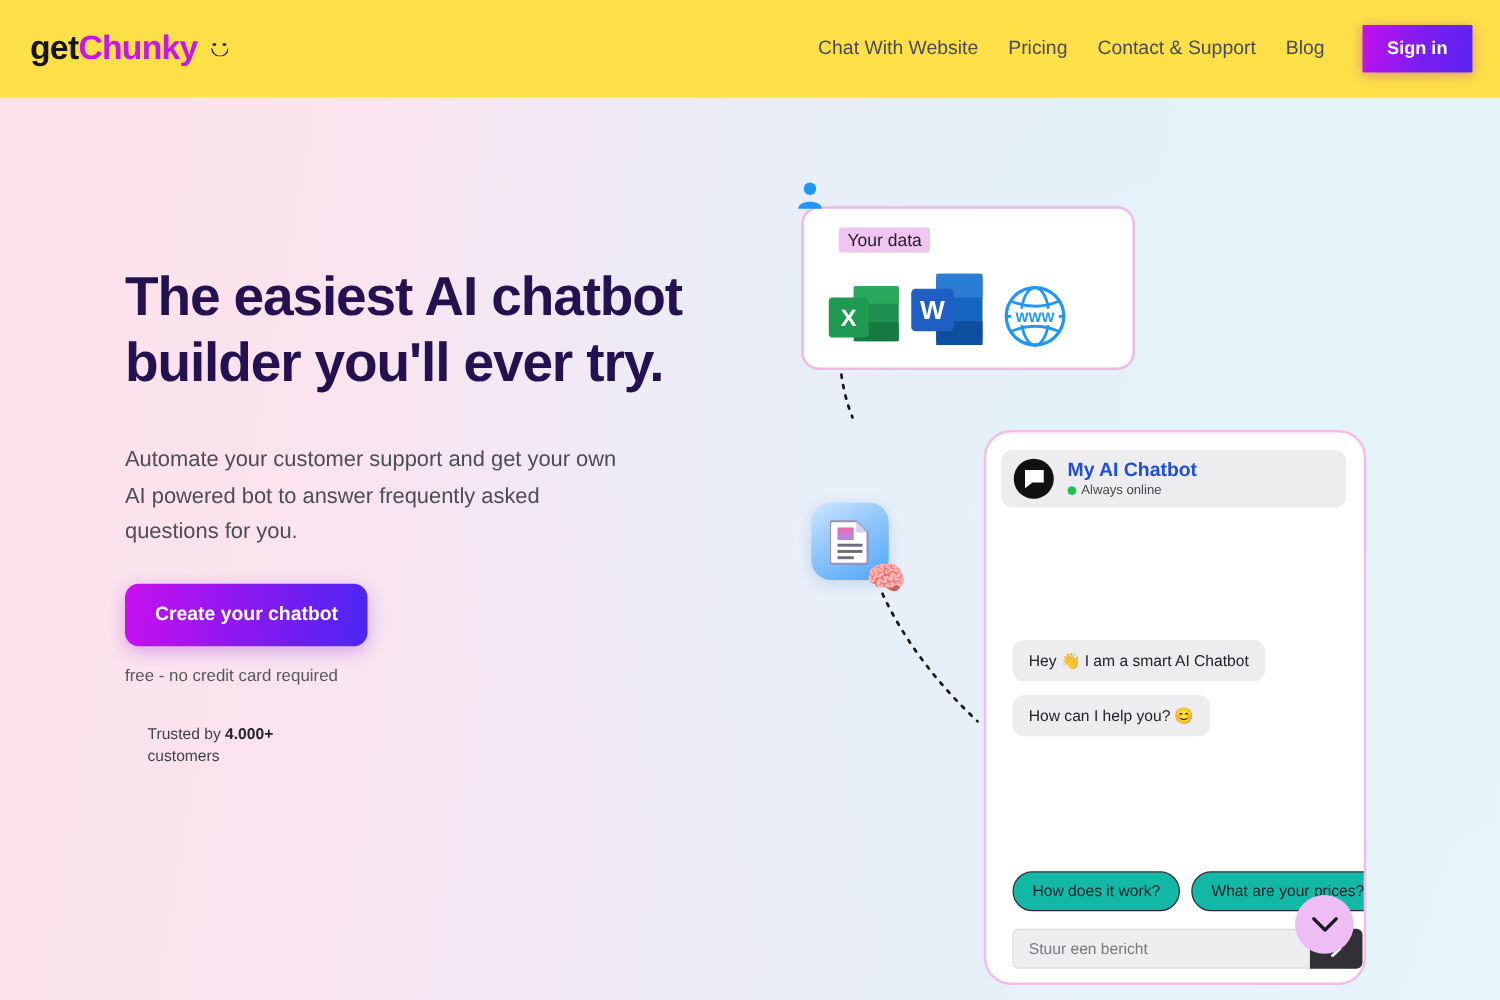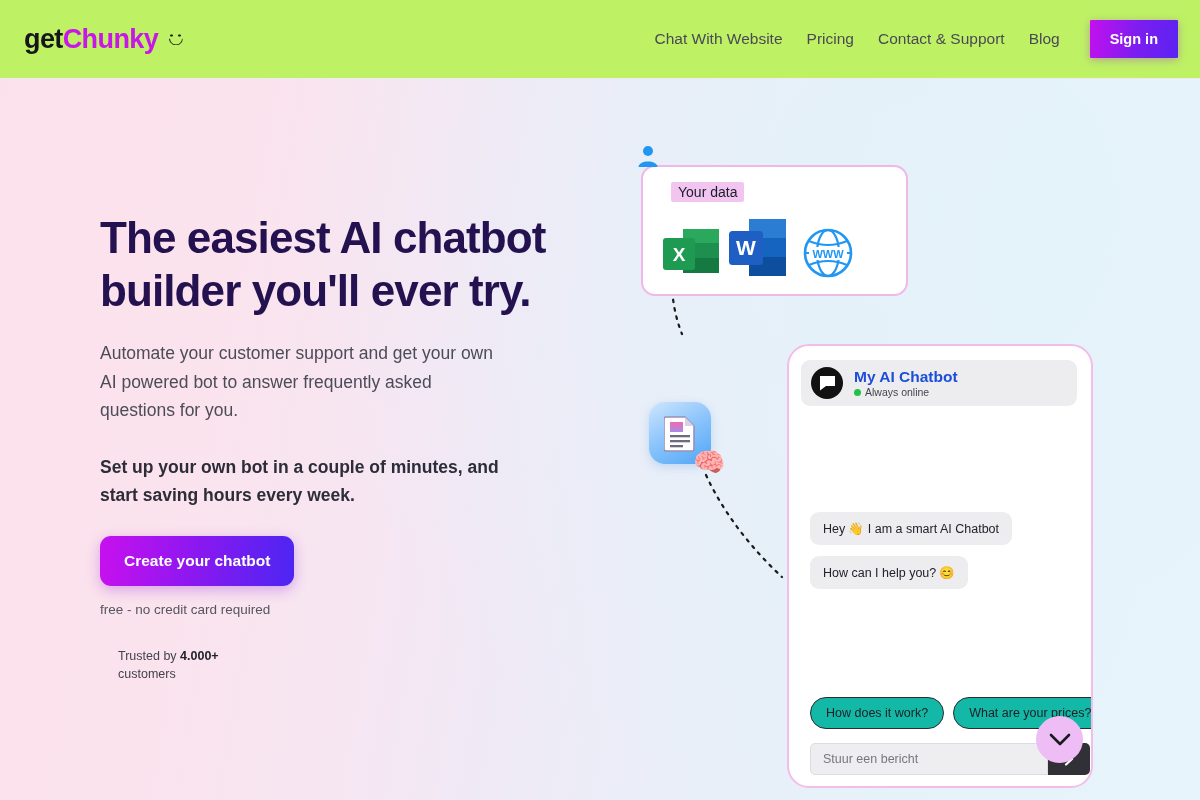--- a/index.html
+++ b/index.html
@@ -18,21 +18,21 @@
     background: #ffffff;
     overflow: hidden;
   }
 
   
   .header {
     position: absolute;
     top: 0; left: 0;
     width: 1200px;
     height: 79px;
-    background: #bef264;
+    background: #fde047;
     border-bottom: 1px solid #ececf0;
     display: flex;
     align-items: center;
     z-index: 40;
   }
 
   .logo-wrap {
     position: absolute;
     left: 24px;
     top: 50%;
@@ -130,21 +130,21 @@
     left: 100px;
     top: 132px;
     width: 520px;
   }
   .headline {
     font-size: 44px;
     font-weight: bold;
     line-height: 1.21;
     color: #241150;
     letter-spacing: -0.9px;
-    margin-bottom: 22px;
+    margin-bottom: 36px;
   }
   .sub-para {
     font-size: 17.5px;
     line-height: 1.62;
     color: #4c4c58;
     max-width: 410px;
     margin-bottom: 28px;
   }
   .bold-para {
     font-size: 17.5px;
@@ -495,21 +495,20 @@
       <path d="M676 136 C 672 175, 666 215, 682 255" fill="none" stroke="#1a1a1a" stroke-width="2.2" stroke-dasharray="2.5 6" stroke-linecap="round"></path>
       <path d="M706 396 C 724 435, 752 470, 782 498" fill="none" stroke="#1a1a1a" stroke-width="2.2" stroke-dasharray="2.5 6" stroke-linecap="round"></path>
     </svg>
 
     <div class="left-col">
       <h1 class="headline">
         <span>The easiest AI chatbot</span><br>
         <span>builder you'll ever try.</span>
       </h1>
       <p class="sub-para">Automate your customer support and get your own AI powered bot to answer frequently asked questions for you.</p>
-      <p class="bold-para">Set up your own bot in a couple of minutes, and start saving hours every week.</p>
       <button class="cta-btn">Create your chatbot</button>
       <div class="free-note">free - no credit card required</div>
 
       <div class="trust-row">
         <div class="trust-text"><span>Trusted by </span><b>4.000+</b><span> customers</span></div>
       </div>
     </div>
 
     <div class="data-card">
       <svg class="person-icon" viewBox="0 0 26 26">

